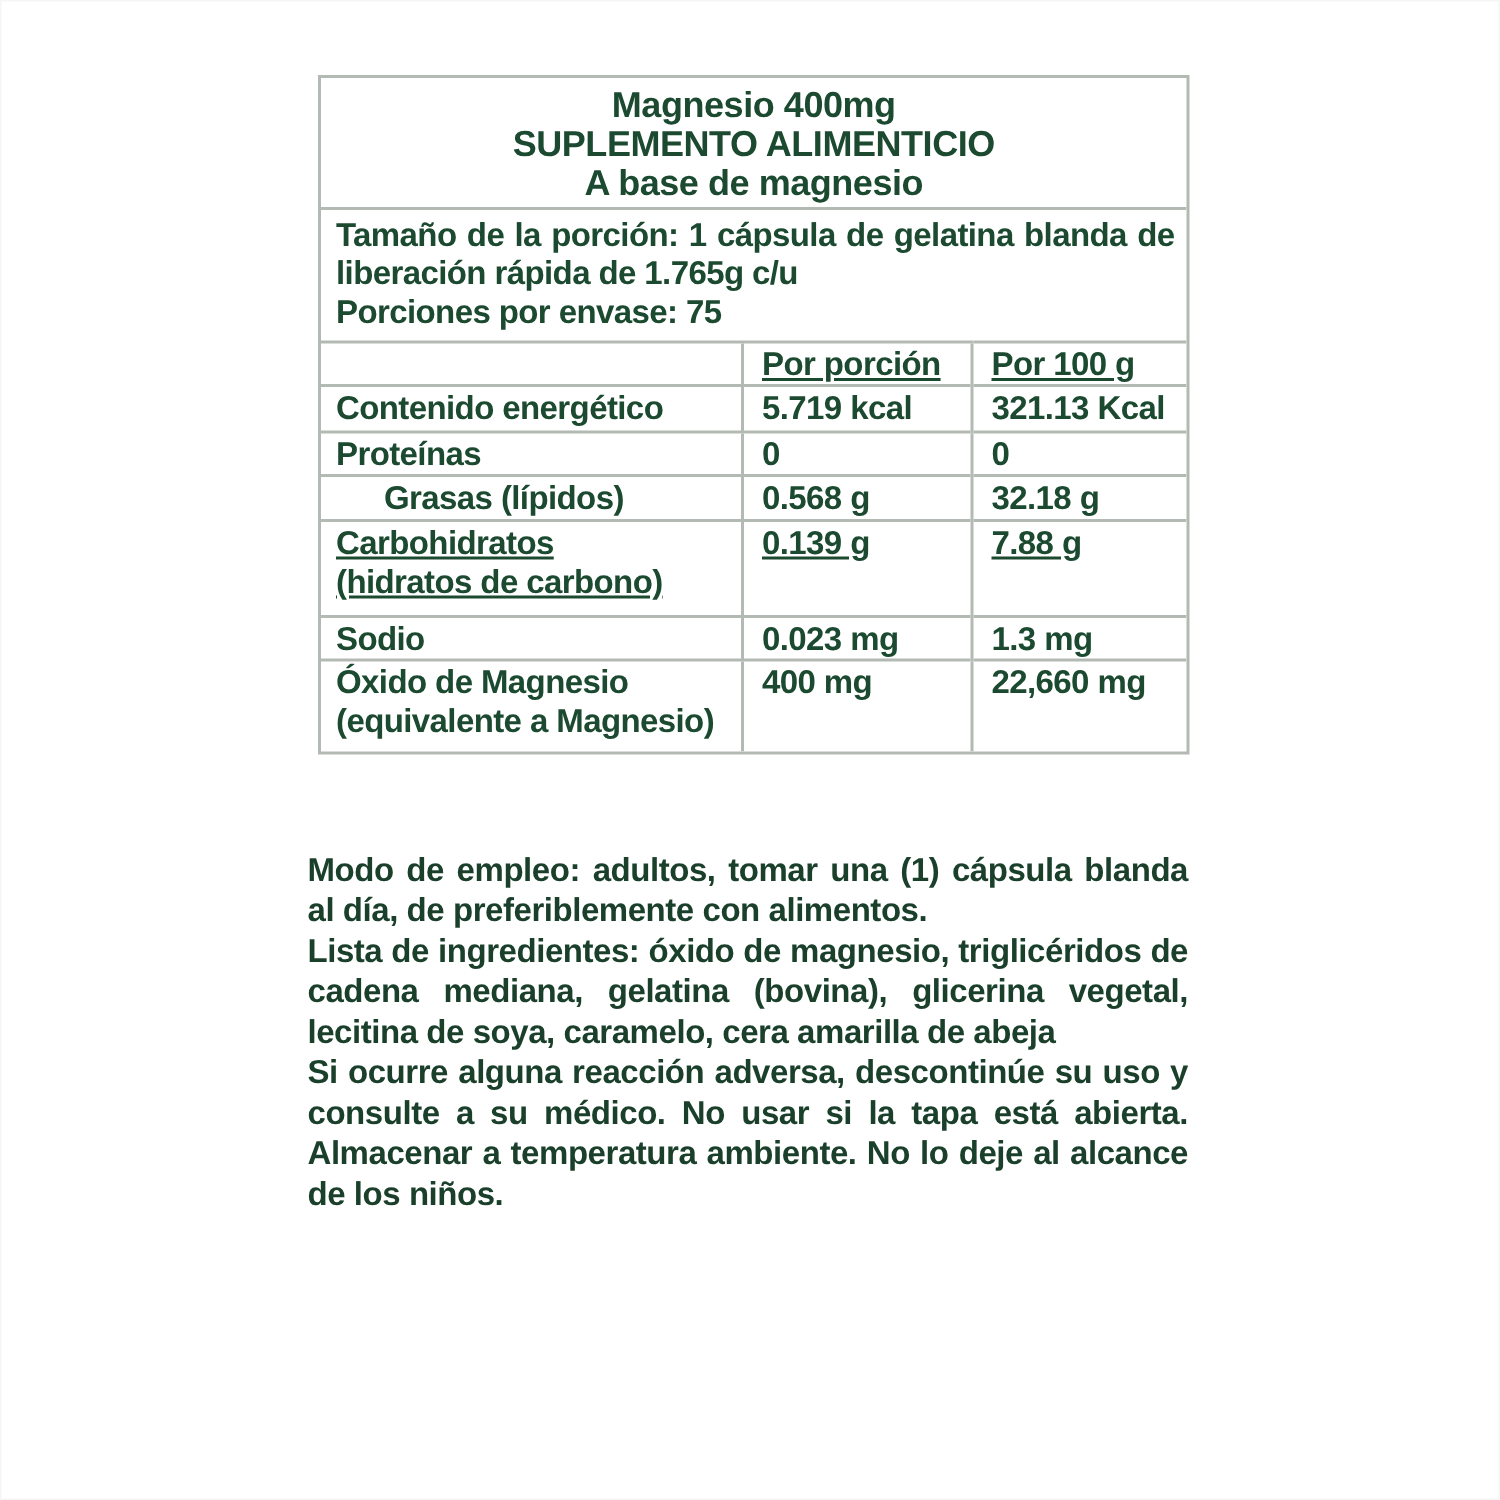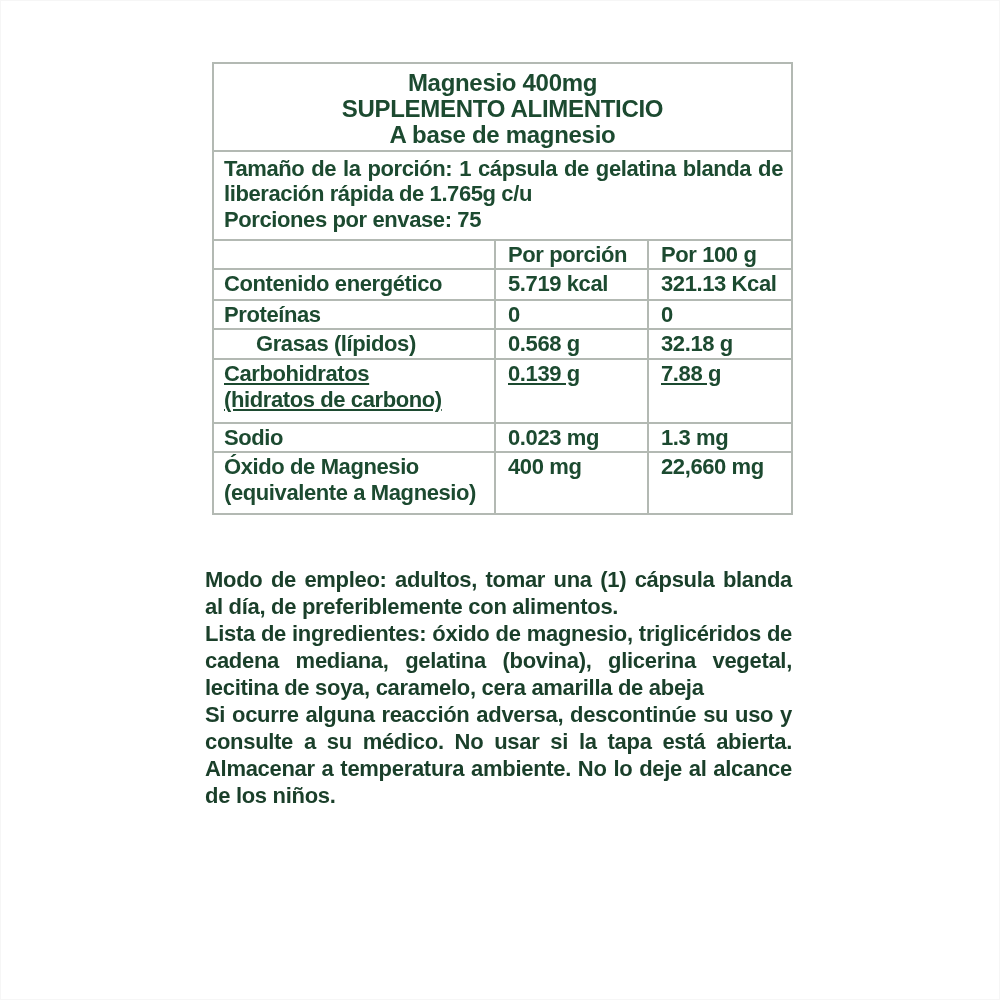--- a/index.html
+++ b/index.html
@@ -14,21 +14,21 @@
     font-family:"Liberation Sans", sans-serif;
     font-weight:700;
     color:var(--text-green);
     position:relative;
     box-shadow:inset 0 0 0 1px #f6f6f6;
   }
 
   
   .facts-panel{
     position:absolute;
-    left:212px; top:62px;
+    left:212px; top:50px;
     width:581px; height:453px;
     border:2px solid var(--line-gray);
     background:#fff;
     overflow:hidden;
   }
   .panel-header{
     text-align:center;
     padding-top:6px;
     border-bottom:2px solid var(--line-gray);
     padding-bottom:2px;
@@ -69,21 +69,21 @@
     white-space:pre-line;
     overflow:hidden;
   }
   .nutrition-table col.c-name{width:281px;}
   .nutrition-table col.c-serv{width:153px;}
   .nutrition-table col.c-100g{width:143px;}
   .nutrition-table td.v{
     border-left:2px solid var(--line-gray);
     padding-left:12px;
   }
-  tr.h-header td{height:20px;}
+  tr.h-header td{height:20px;text-decoration:underline;}
   tr.h-r1 td{height:31px;margin-left:28px;}
   tr.h-r2 td{height:24px;}
   tr.h-r3 td{height:30px;padding-left:42px;}
   tr.h-r4 td{height:64px;text-decoration:underline;}
   tr.h-r5 td{height:28px;}
   tr.h-r6 td{height:61px;}
 
   
   .directions{
     position:absolute;

